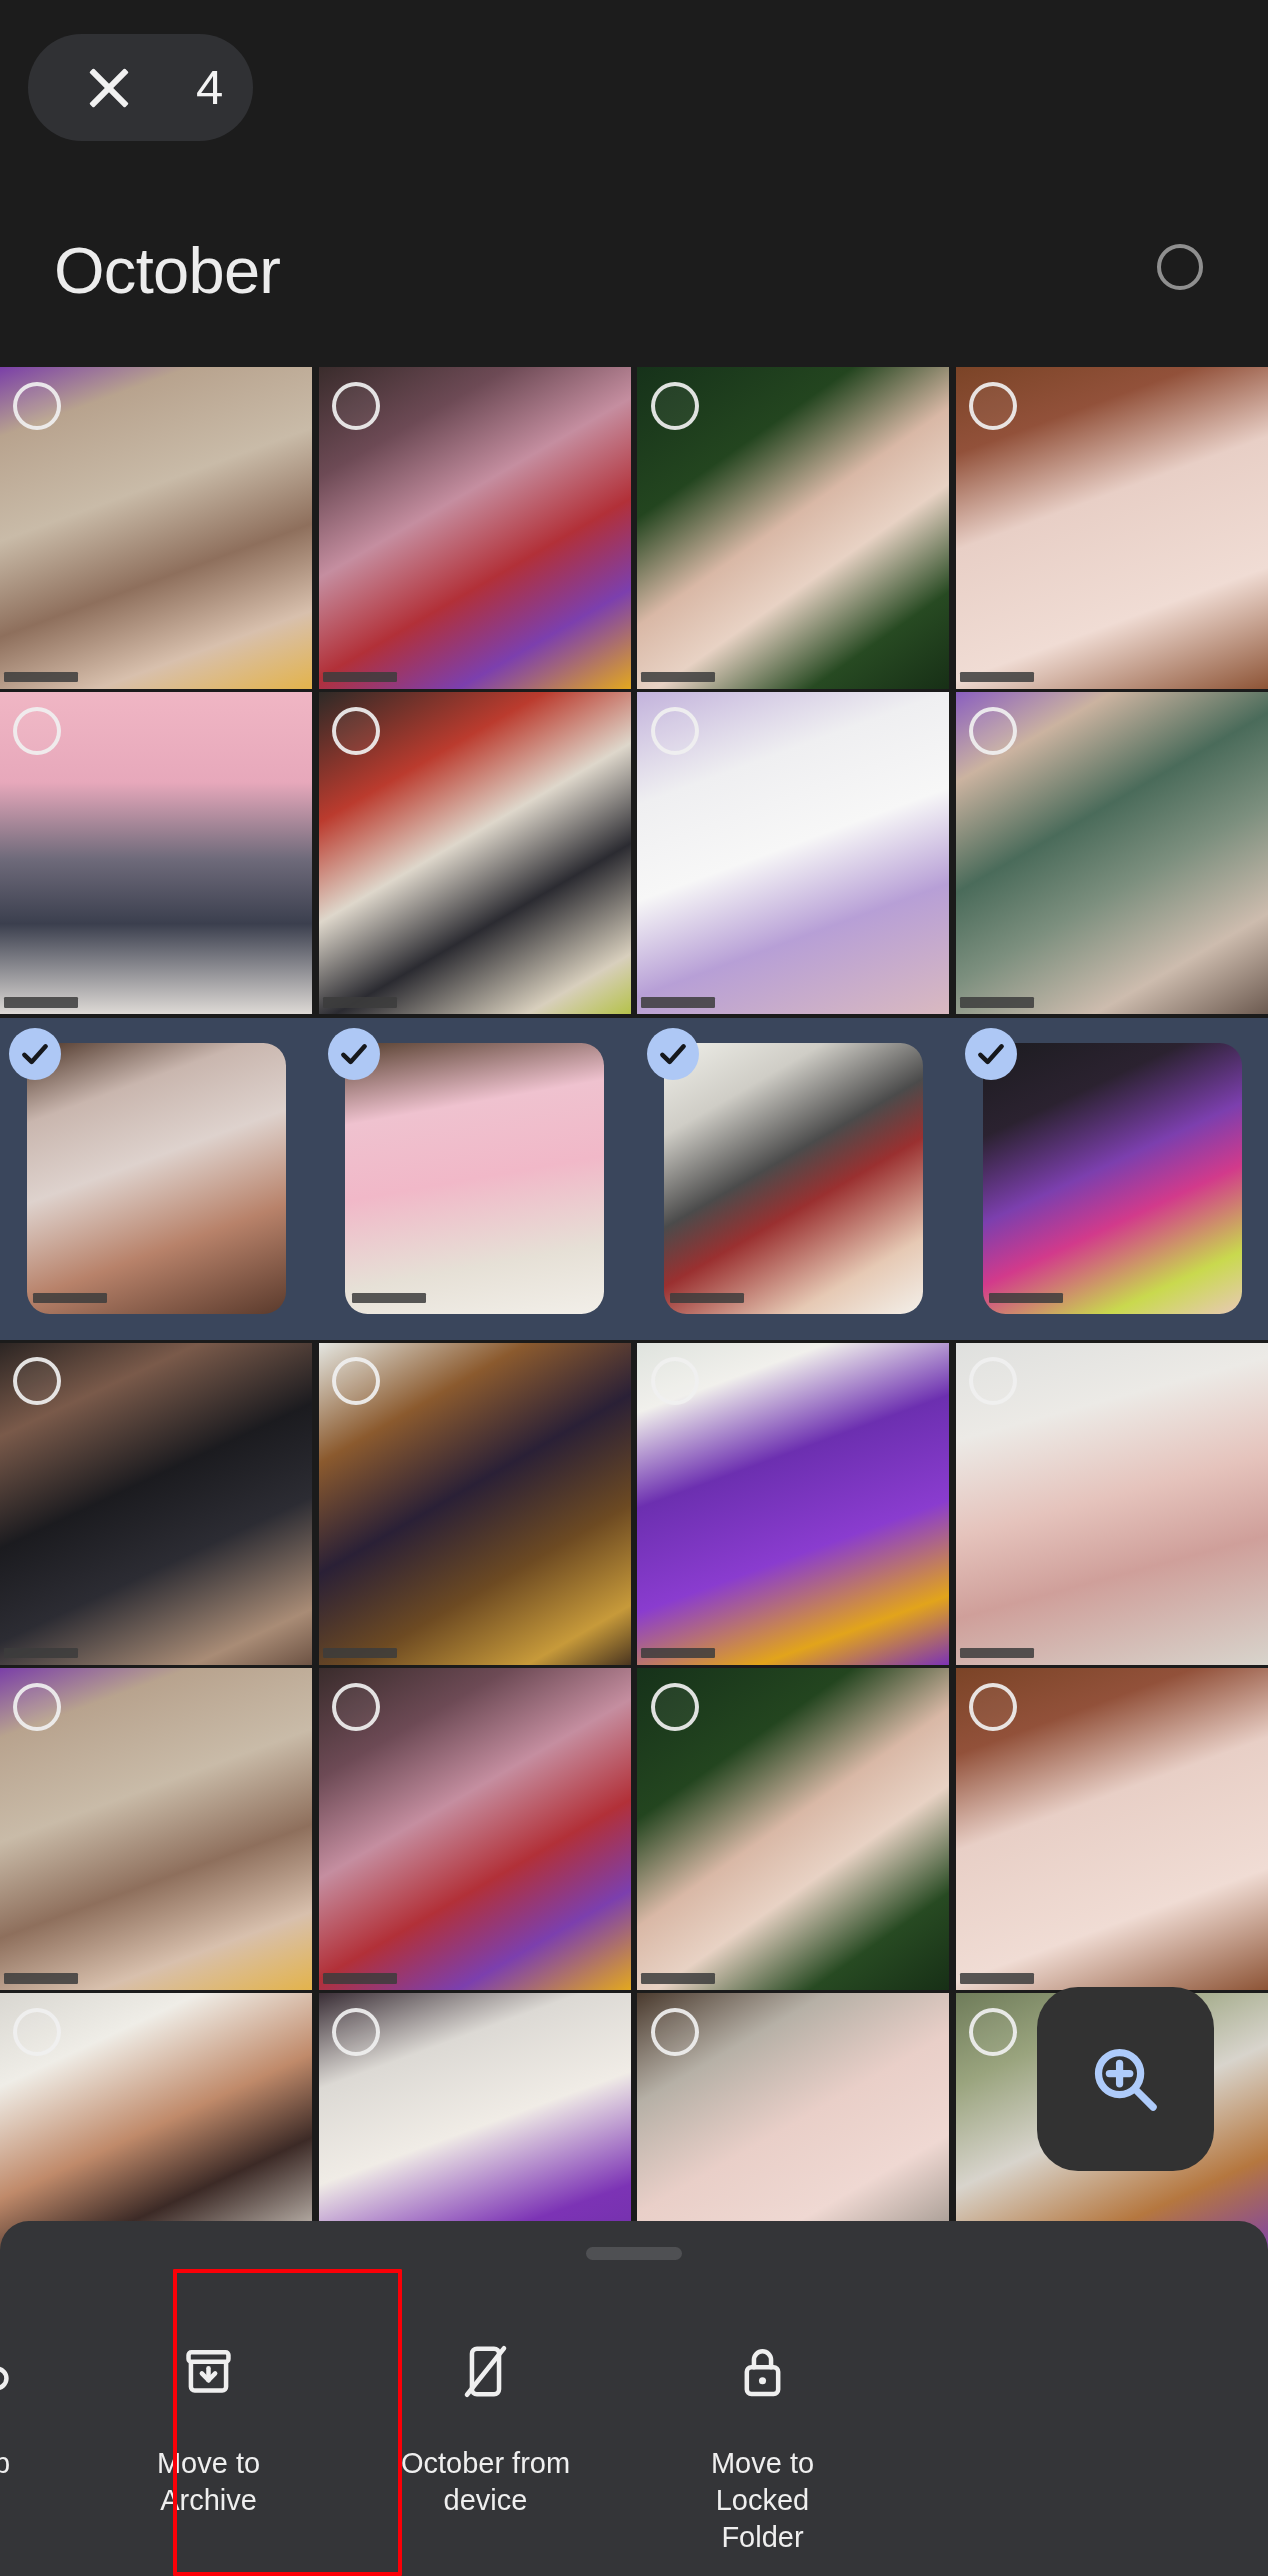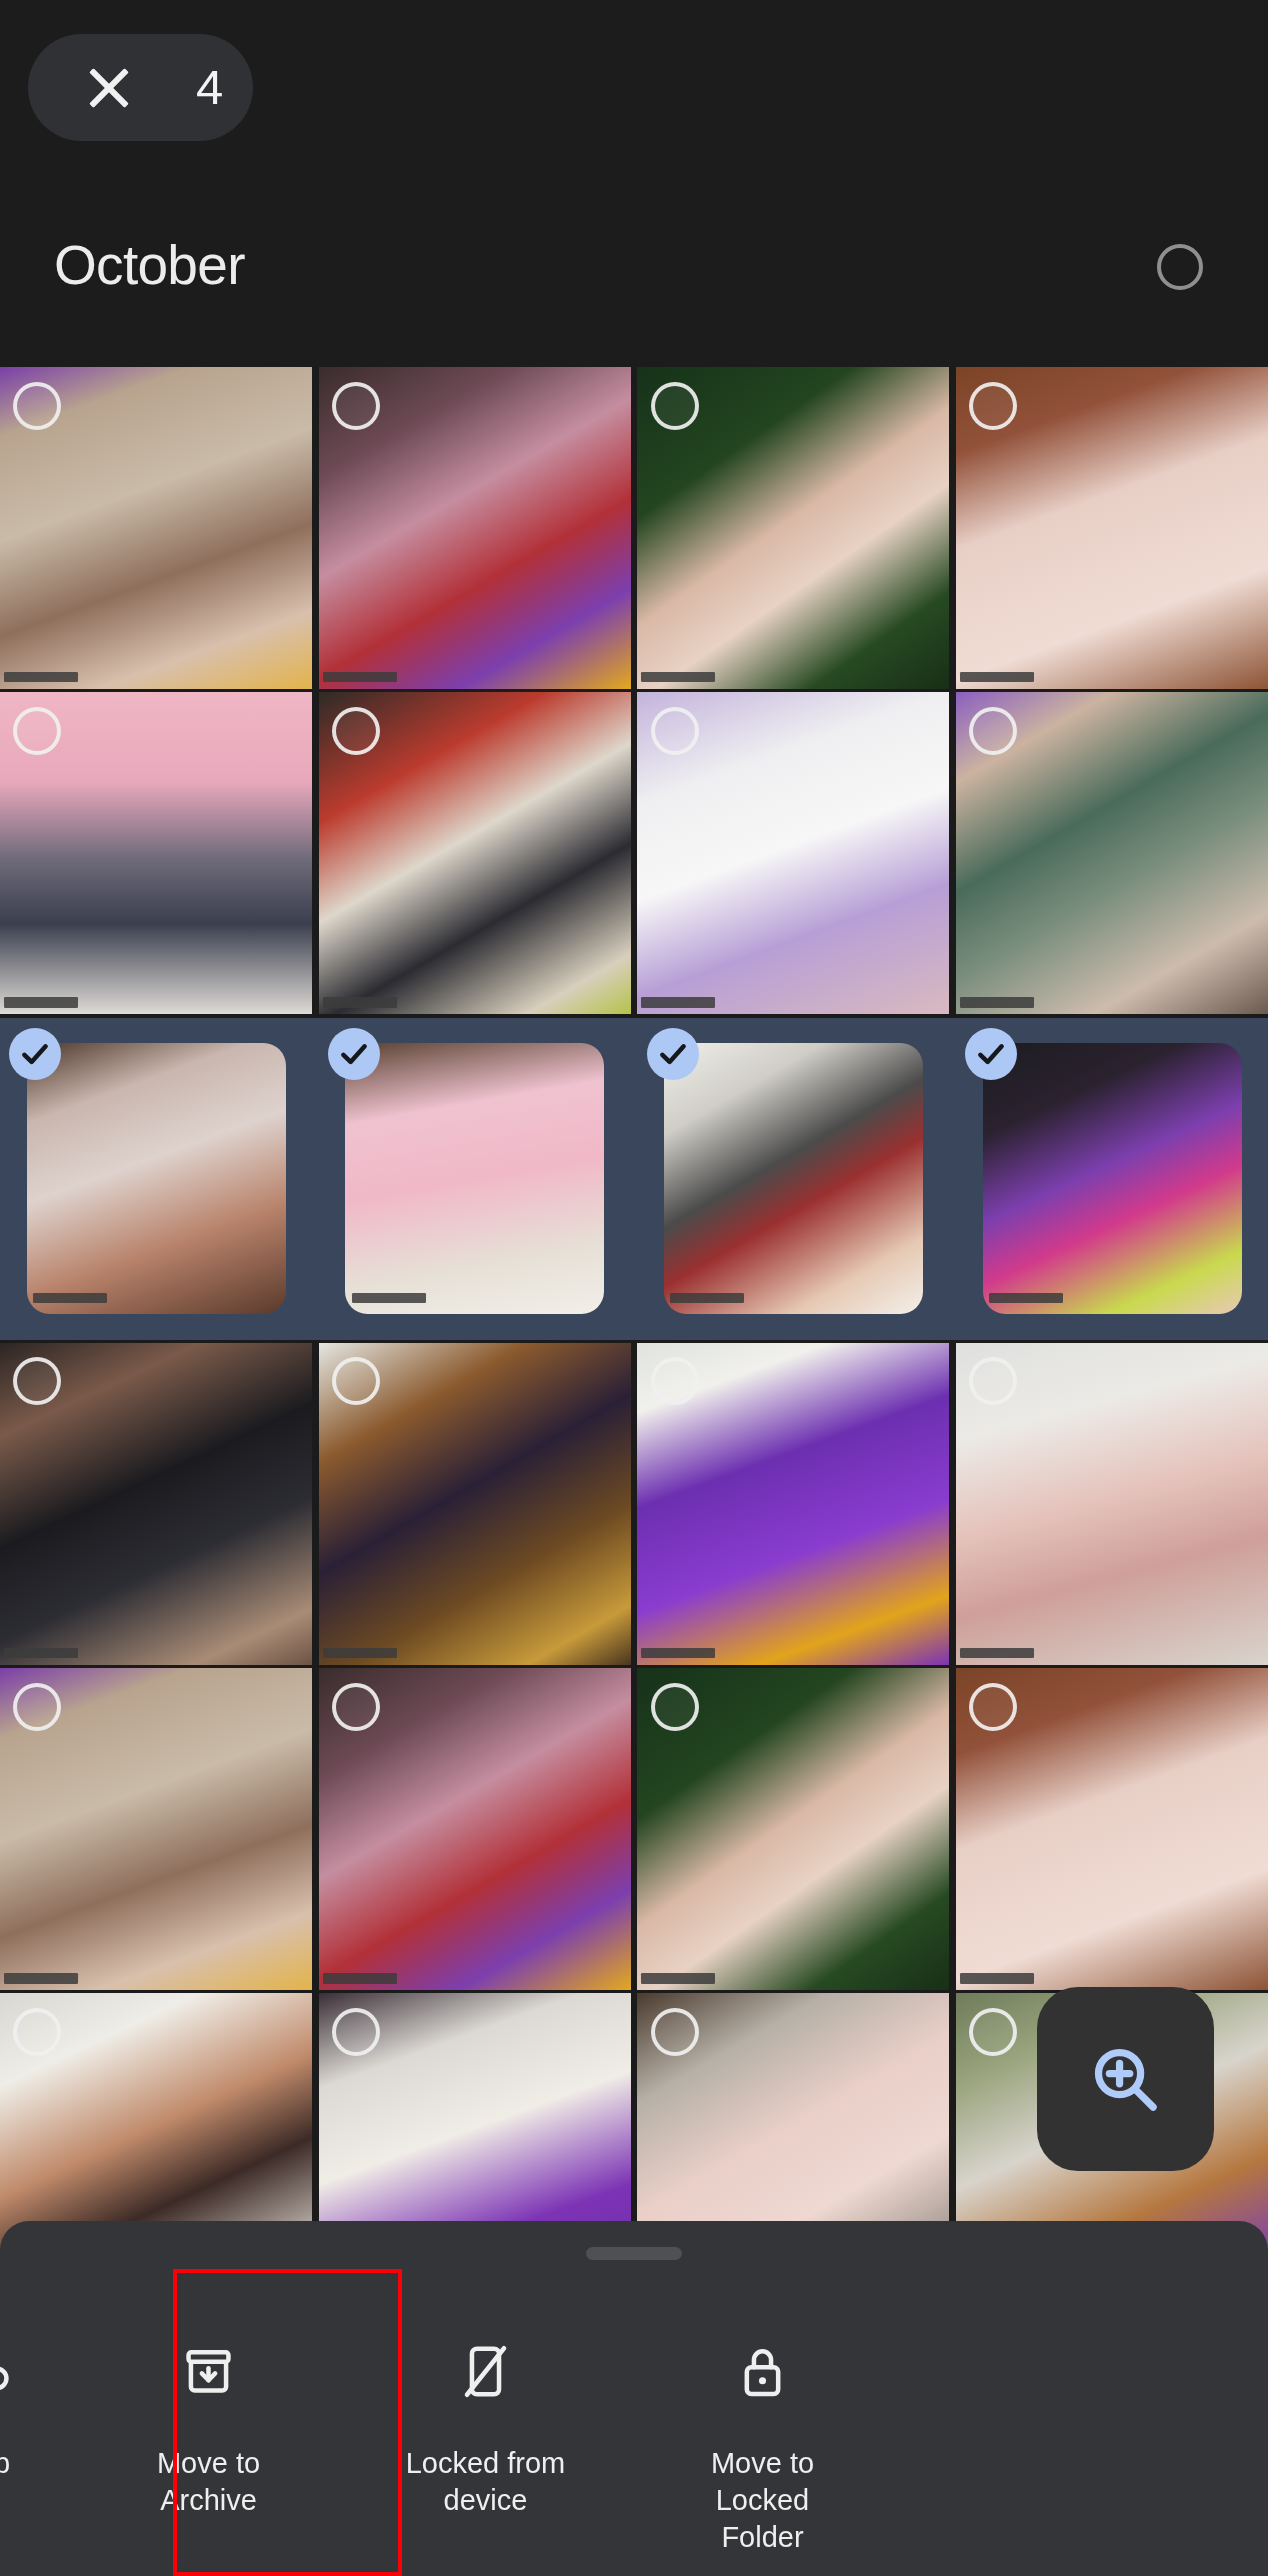--- a/index.html
+++ b/index.html
@@ -23,21 +23,21 @@
     content: ""; position: absolute; left: 50%; top: 50%; width: 50px; height: 6px;
     background: #f1f1f1; border-radius: 1.3px; margin-left: -25px; margin-top: -2.6px;
   }
   .close-x:before { transform: rotate(45deg); }
   .close-x:after { transform: rotate(-45deg); }
   .sel-count { color: #f3f3f3; font-size: 49px; font-weight: 400; line-height: 1; }
 
   .month-row { position: absolute; left: 0; top: 218px; width: 1268px; height: 125px; }
   .month-title {
     position: absolute; left: 54px; top: 17px;
-    color: #ececec; font-size: 55px; font-weight: 400; letter-spacing: -0.7px; line-height: 1.1;
+    color: #ececec; font-size: 65px; font-weight: 400; letter-spacing: -0.7px; line-height: 1.1;
   }
   .month-check {
     position: absolute; left: 1157px; top: 244px;
     width: 46px; height: 46px; border: 4.6px solid #8f8f8f; border-radius: 50%;
     background: transparent;
   }
 
   
   .grid { position: absolute; left: 0; top: 367px; width: 1268px; height: 1863px; }
   .grid-row { position: relative; width: 1268px; height: 322px; display: flex; gap: 6.6px; margin-bottom: 3.3px; }
@@ -336,21 +336,21 @@
           <div class="action-label">Move to
 Archive</div>
         </div>
         <div class="action">
           <div class="action-icon">
             <svg viewBox="0 0 24 24" fill="none" stroke="#efefef" stroke-width="1.9" stroke-linecap="round" stroke-linejoin="round">
               <rect x="6.3" y="2.4" width="11.4" height="19.2" rx="2.1"></rect>
               <line x1="4.2" y1="21.8" x2="19.8" y2="2.2"></line>
             </svg>
           </div>
-          <div class="action-label">Locked from
+          <div class="action-label">October from
 device</div>
         </div>
         <div class="action">
           <div class="action-icon">
             <svg viewBox="0 0 24 24" fill="none" stroke="#efefef" stroke-width="1.9" stroke-linecap="round" stroke-linejoin="round">
               <rect x="5.4" y="10.2" width="13.2" height="11.3" rx="1.9"></rect>
               <path d="M8.4 10.2V7.1a3.6 3.6 0 0 1 7.2 0v3.1"></path>
               <circle cx="12" cy="15.9" r="1.5" fill="#efefef" stroke="none"></circle>
             </svg>
           </div>

